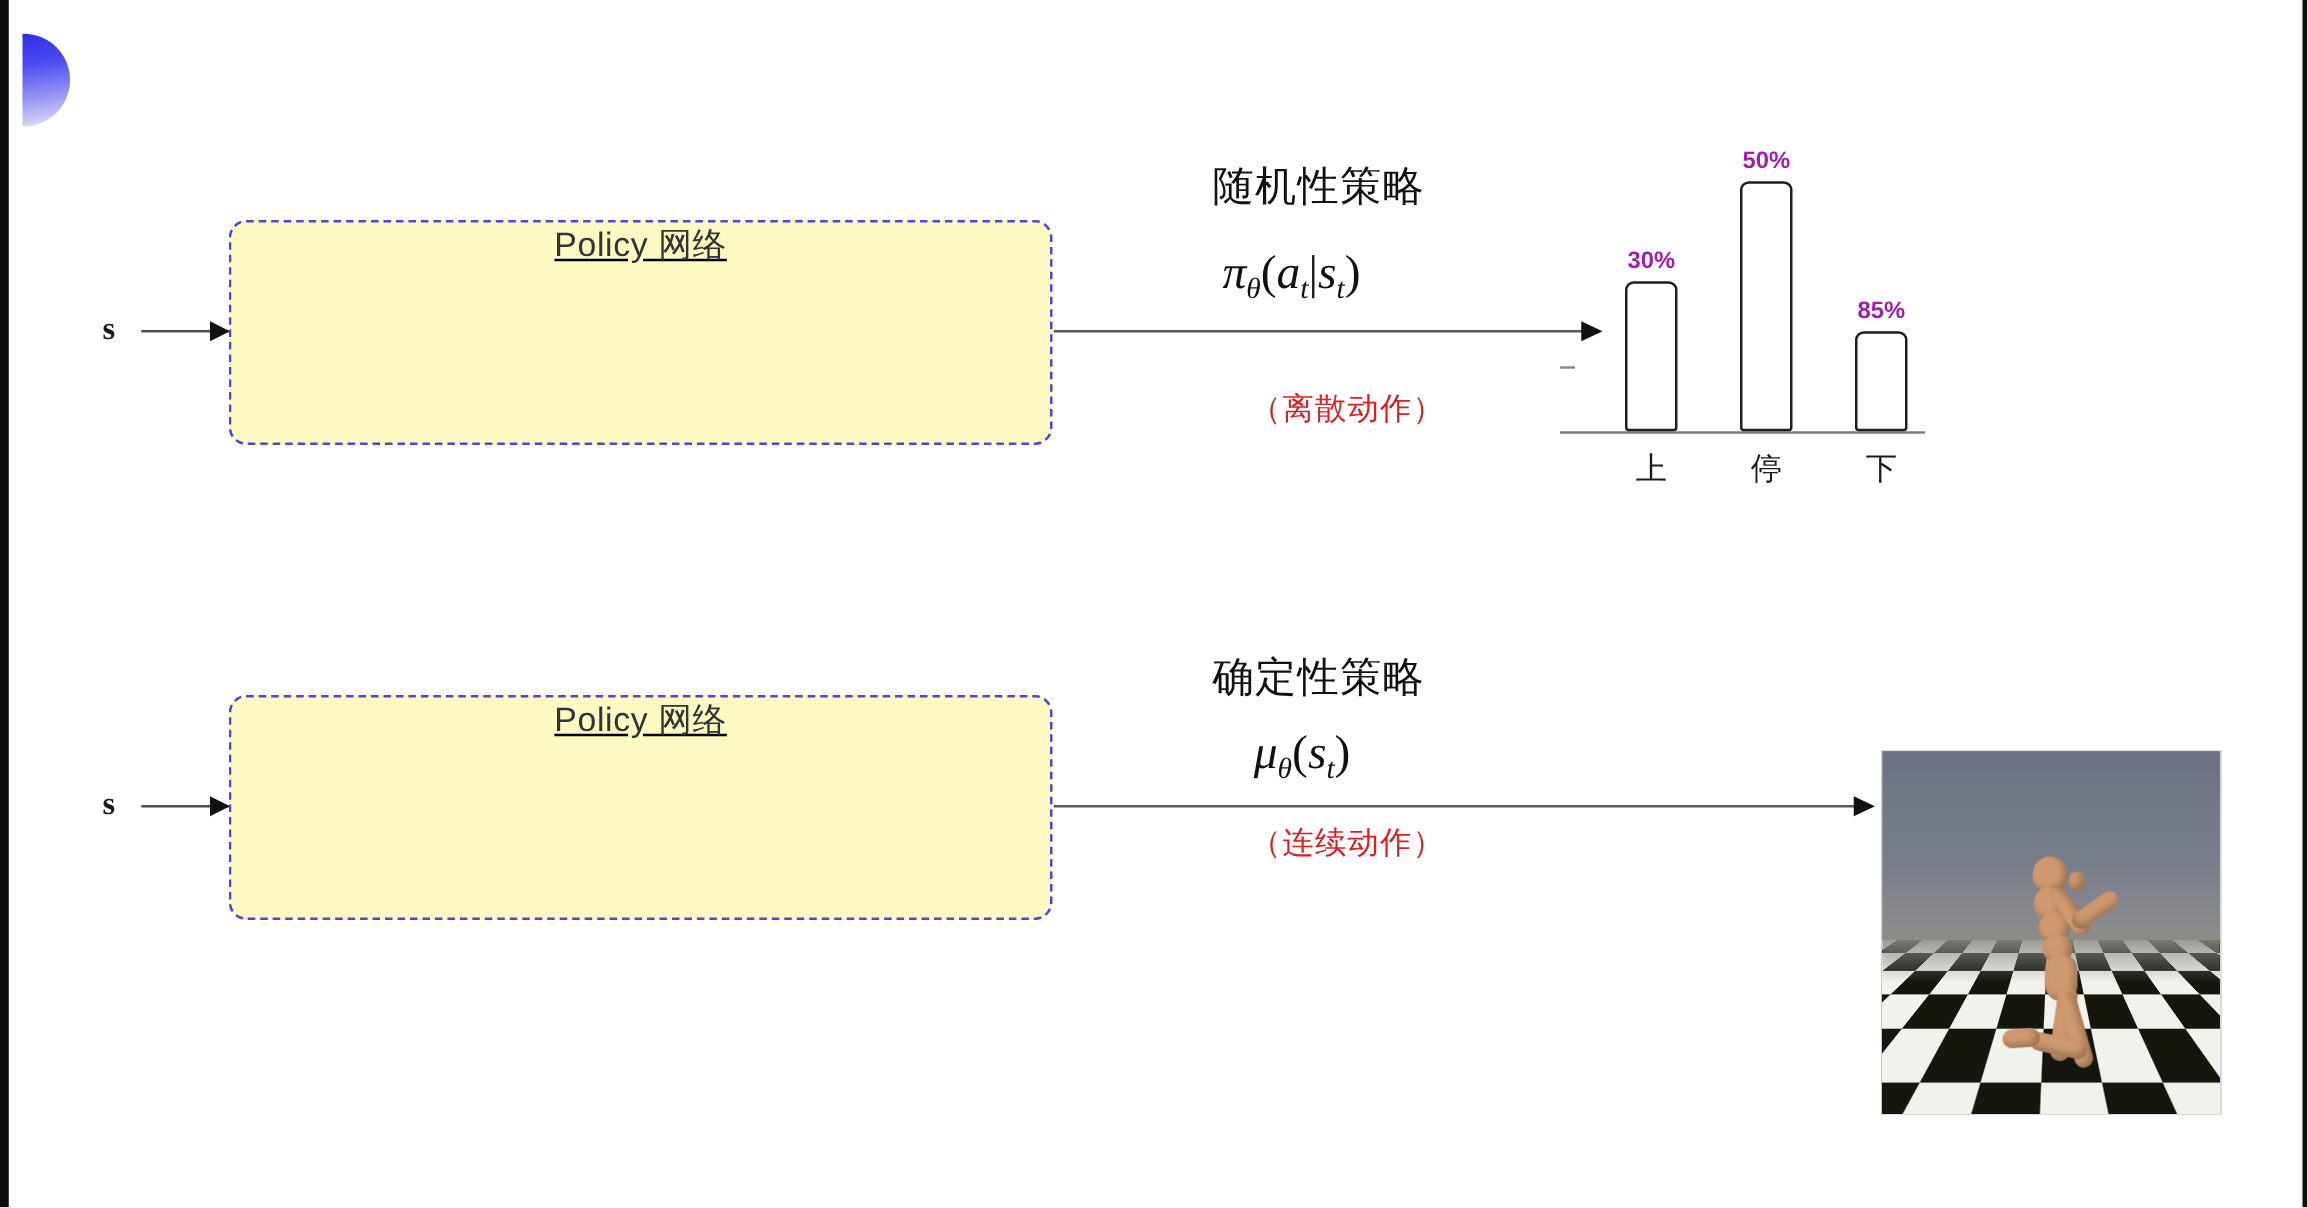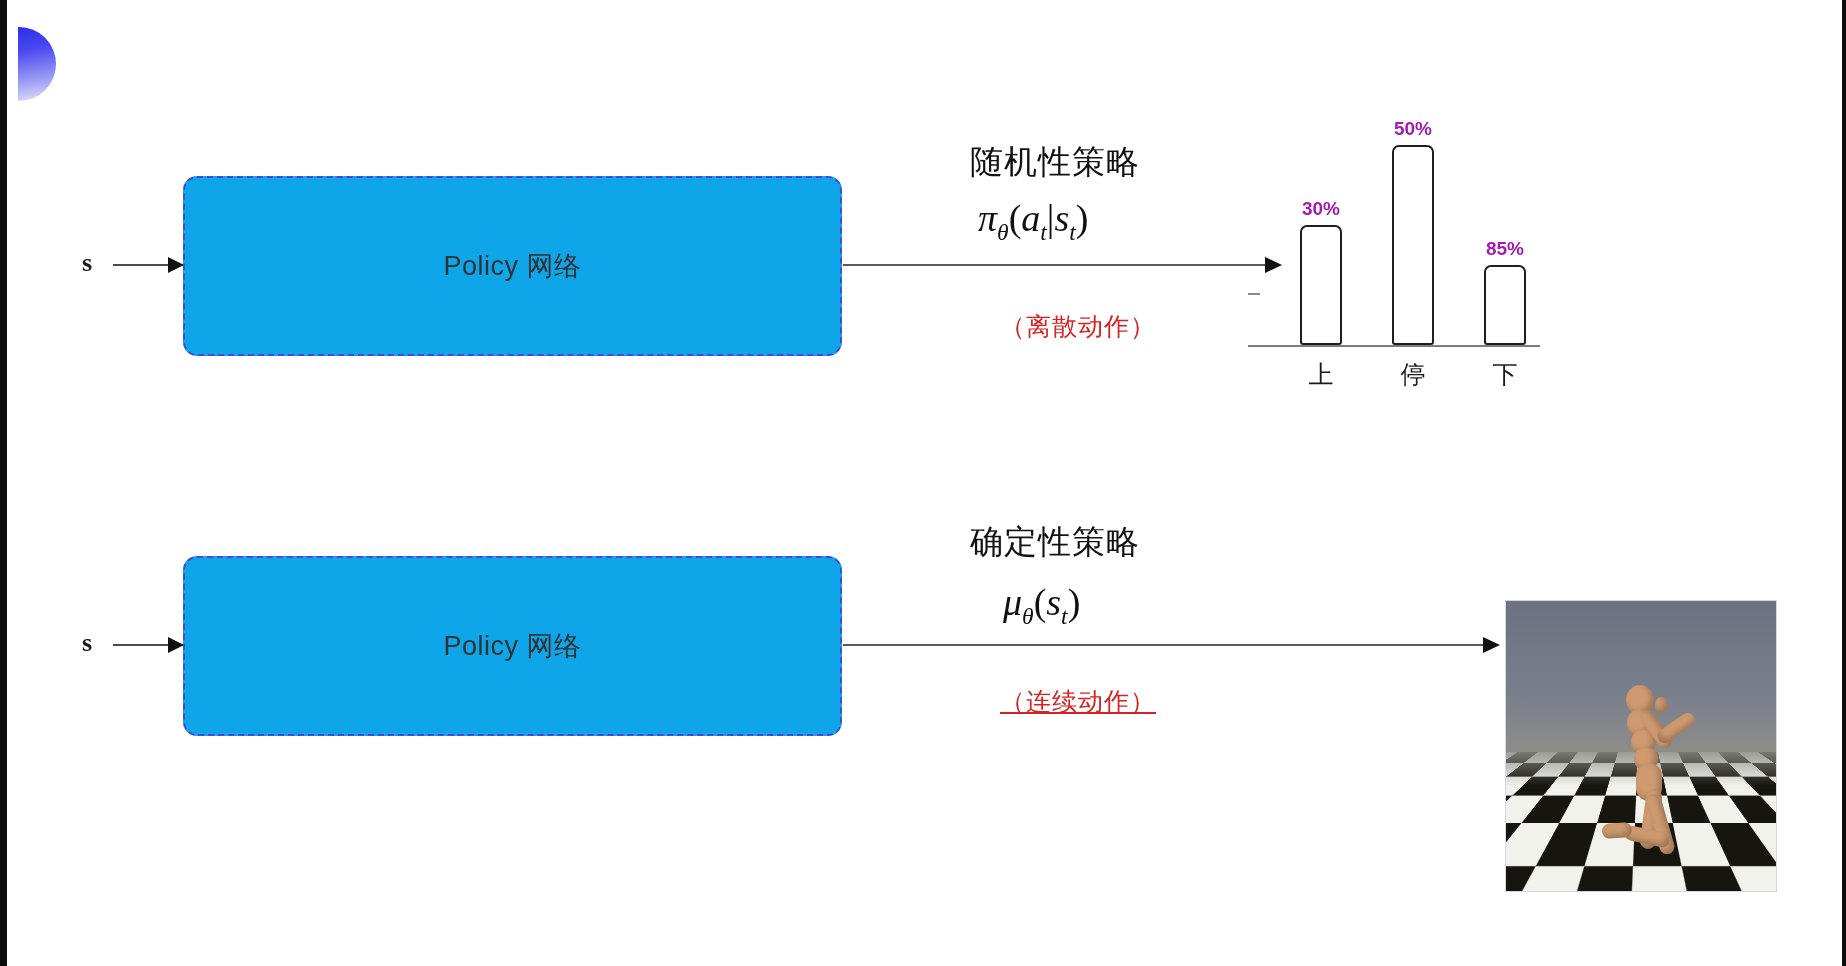--- a/index.html
+++ b/index.html
@@ -68,24 +68,25 @@
     right: -1px; top: -7px;
     width: 0; height: 0;
     border-left: 16px solid #111111;
     border-top: 8px solid transparent;
     border-bottom: 8px solid transparent;
   }
   .policy-box {
     position: absolute;
     border: 2.5px dashed #4b46d6;
     border-radius: 14px;
-    background: #0ea5e9;
+    background: #fef9c3;
     display: flex;
-    align-items: center;
+    align-items: flex-start;
     justify-content: center;
+    text-decoration: underline;
   }
   .policy-box-label {
     font-size: 27px;
     color: #333333;
     letter-spacing: 0.5px;
   }
 
   .out-arrow {
     position: absolute;
     height: 2px;
@@ -255,21 +256,21 @@
 
   <div class="state-label" style="left:82px; top:248px;">s</div>
   <div class="arrow-in" style="left:113px; top:264px; width:70px;"></div>
 
   <div class="policy-box" style="left:183px; top:176px; width:655px; height:176px;">
     <span class="policy-box-label">Policy 网络</span>
   </div>
 
   <div class="out-arrow" style="left:843px; top:264px; width:437px;"></div>
 
-  <div class="policy-kind" style="left:970px; top:140px;text-align:center;">随机性策略</div>
+  <div class="policy-kind" style="left:970px; top:127px;text-align:center;">随机性策略</div>
 
   <div class="formula" style="left:978px; top:196px;">
     <span>π</span><span class="sub">θ</span><span class="upr">(</span><span>a</span><span class="sub">t</span><span class="upr">|</span><span>s</span><span class="sub">t</span><span class="upr">)</span>
   </div>
 
   <div class="action-note" style="left:988px; top:310px;">（离散动作）</div>
 
   <div id="bar-chart">
     <div class="tick" style="left:8px; bottom:110px; width:12px; height:2px;"></div>
     <div class="chart-axis"></div>
@@ -304,21 +305,21 @@
   </div>
 
   <div class="out-arrow" style="left:843px; top:644px; width:655px;"></div>
 
   <div class="policy-kind" style="left:970px; top:520px;">确定性策略</div>
 
   <div class="formula" style="left:1003px; top:580px;">
     <span>μ</span><span class="sub">θ</span><span class="upr">(</span><span>s</span><span class="sub">t</span><span class="upr">)</span>
   </div>
 
-  <div class="action-note" style="left:988px; top:685px;text-decoration:underline;">（连续动作）</div>
+  <div class="action-note" style="left:988px; top:657px;">（连续动作）</div>
 
   <div id="humanoid-frame">
     <div class="sky"></div>
     <div class="floor"></div>
     <div class="floor-haze"></div>
 
     <div class="hpart" style="left:120px; top:84px; width:28px; height:30px;"></div>
     <div class="hpart" style="left:121px; top:108px; width:25px; height:28px;"></div>
     <div class="hpart" style="left:125px; top:128px; width:25px; height:26px;"></div>
     <div class="hpart" style="left:128px; top:146px; width:24px; height:24px;"></div>

